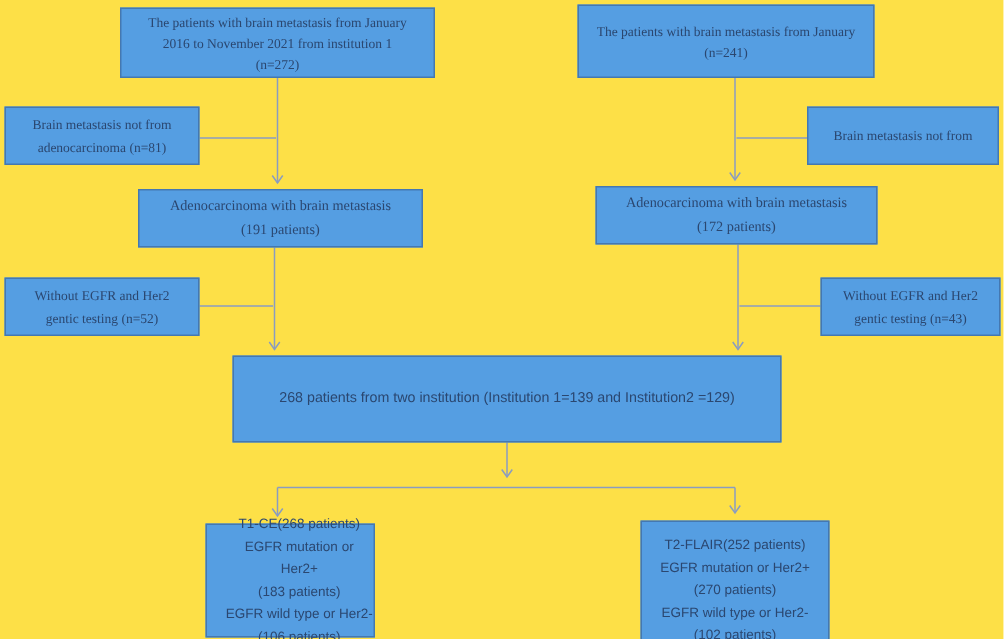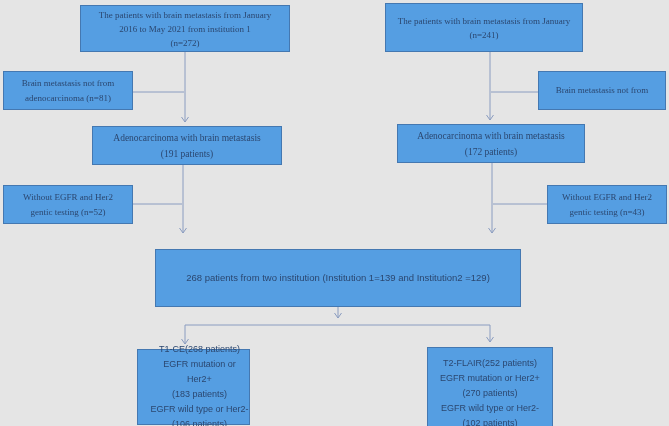--- a/index.html
+++ b/index.html
@@ -1,19 +1,19 @@
 <!DOCTYPE html>
 <html><head>
 <meta charset="utf-8">
 <style>
   html,body{margin:0;padding:0;background:#ffffff;}
   .canvas{
     position:relative;
     width:669px;height:426px;
-    background:#e5e5e5;
+    background:#fde047;
     overflow:hidden;
     font-family:"Liberation Serif", serif;
   }
   .connectors{position:absolute;left:0;top:0;width:669px;height:426px;}
   .bx{
     position:absolute;
     background:#559EE2;
     border:1px solid #4478B1;
     color:#2B4770;
     display:flex;
@@ -27,21 +27,21 @@
   .serif{font-family:"Liberation Serif", serif;font-size:9px;}
   .sans{font-family:"Liberation Sans", sans-serif;font-size:9px;}
   .b-top-left   {left:80px;  top:5px;   width:210px; height:47px;}
   .b-top-right  {left:385px; top:3px;   width:198px; height:49px;}
   .b-excl-l1    {left:3px;   top:71px;  width:130px; height:39px; line-height:15px;}
   .b-excl-r1    {left:538px; top:71px;  width:128px; height:39px; line-height:15px;}
   .b-adeno-l    {left:92px;  top:126px; width:190px; height:39px; line-height:16px; font-size:9.5px;}
   .b-adeno-r    {left:397px; top:124px; width:188px; height:39px; line-height:16px; font-size:9.5px;}
   .b-excl-l2    {left:3px;   top:185px; width:130px; height:39px; line-height:15px;}
   .b-excl-r2    {left:547px; top:185px; width:120px; height:39px; line-height:15px;}
-  .b-combined   {left:155px; top:237px; width:366px; height:58px; font-size:9.5px;margin-top:12px;}
+  .b-combined   {left:155px; top:237px; width:366px; height:58px; font-size:9.5px;}
   .b-t1ce       {left:137px; top:349px; width:113px; height:76px; line-height:15px;padding-left:12px;}
   .b-t2flair    {left:427px; top:347px; width:126px; height:92px; line-height:15px;}
 </style>
 </head>
 <body>
 
 <div class="canvas">
 
   <svg class="connectors" viewBox="0 0 669 426" xmlns="http://www.w3.org/2000/svg">
     <defs>
@@ -63,21 +63,21 @@
 
       <path d="M338,295 V318" marker-end="url(#arr)"></path>
       <path d="M185,325 H490"></path>
       <path d="M185,325 V344" marker-end="url(#arr)"></path>
       <path d="M490,325 V342" marker-end="url(#arr)"></path>
     </g>
   </svg>
 
   <div class="bx serif b-top-left">
     <div>The patients with brain metastasis from January</div>
-    <div>2016 to May 2021 from institution 1</div>
+    <div>2016 to November 2021 from institution 1</div>
     <div>(n=272)</div>
   </div>
 
   <div class="bx serif b-top-right">
     <div>The patients with brain metastasis from January</div>
     <div>(n=241)</div>
   </div>
 
   <div class="bx serif b-excl-l1">
     <div>Brain metastasis not from</div>

